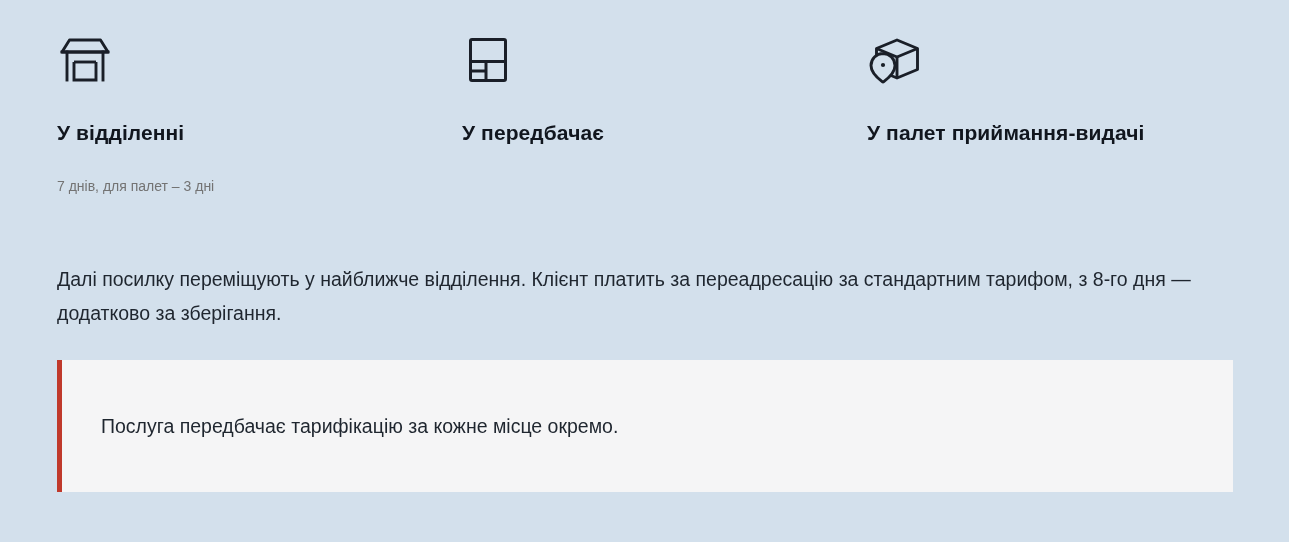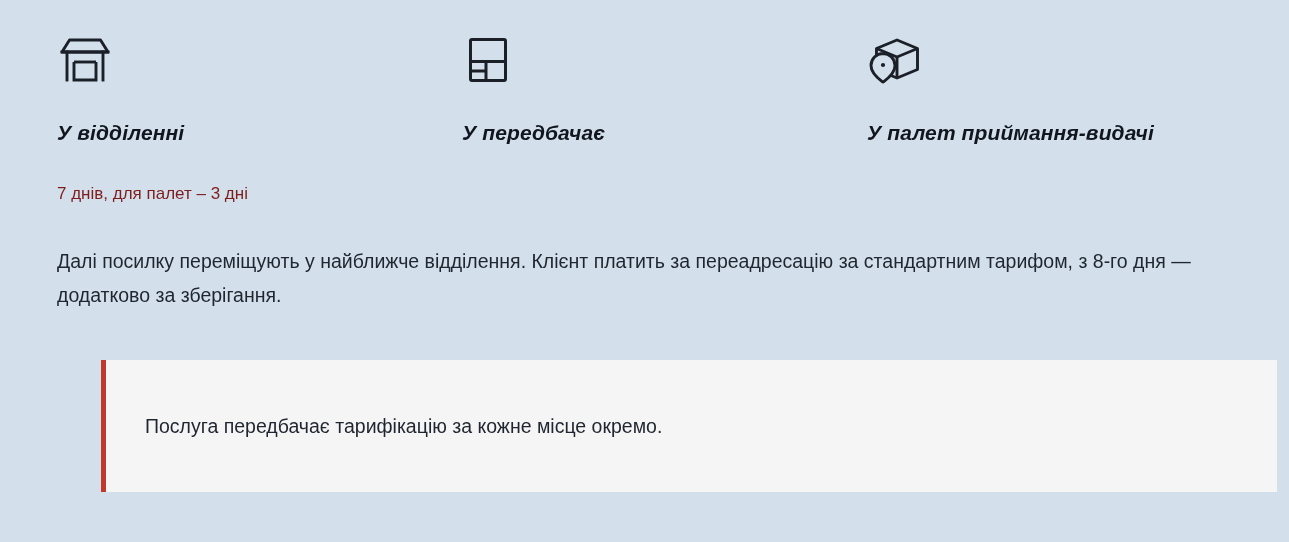--- a/index.html
+++ b/index.html
@@ -53,56 +53,54 @@
   }
 
   .col-title {
     font-size: 21px;
     font-weight: bold;
     letter-spacing: 0.1px;
     color: #11161e;
     line-height: 26px;
     margin-top: 30px;
     white-space: nowrap;
-    font-style: italic;
   }
 
   .col-value {
-    font-size: 17px;
+    font-size: 14px;
     font-weight: normal;
-    color: #7f1d1d;
+    color: #737373;
     line-height: 24px;
-    margin-top: 36px;
+    margin-top: 28px;
     white-space: nowrap;
   }
 
   
   .paragraph {
     position: absolute;
     left: 57px;
-    top: 244px;
+    top: 262px;
     width: 1180px;
     font-size: 19.5px;
     line-height: 34px;
     color: #1f262f;
     font-weight: normal;
   }
 
   
   .callout {
     position: absolute;
     left: 57px;
     top: 360px;
     width: 1176px;
     height: 132px;
     background: #f5f5f6;
     border-left: 5px solid #c0392b;
     display: flex;
     align-items: center;
-    margin-left: 44px;
   }
 
   .callout-text {
     font-size: 19.5px;
     line-height: 28px;
     color: #1f262f;
     padding-left: 39px;
     font-weight: normal;
   }
 </style>

